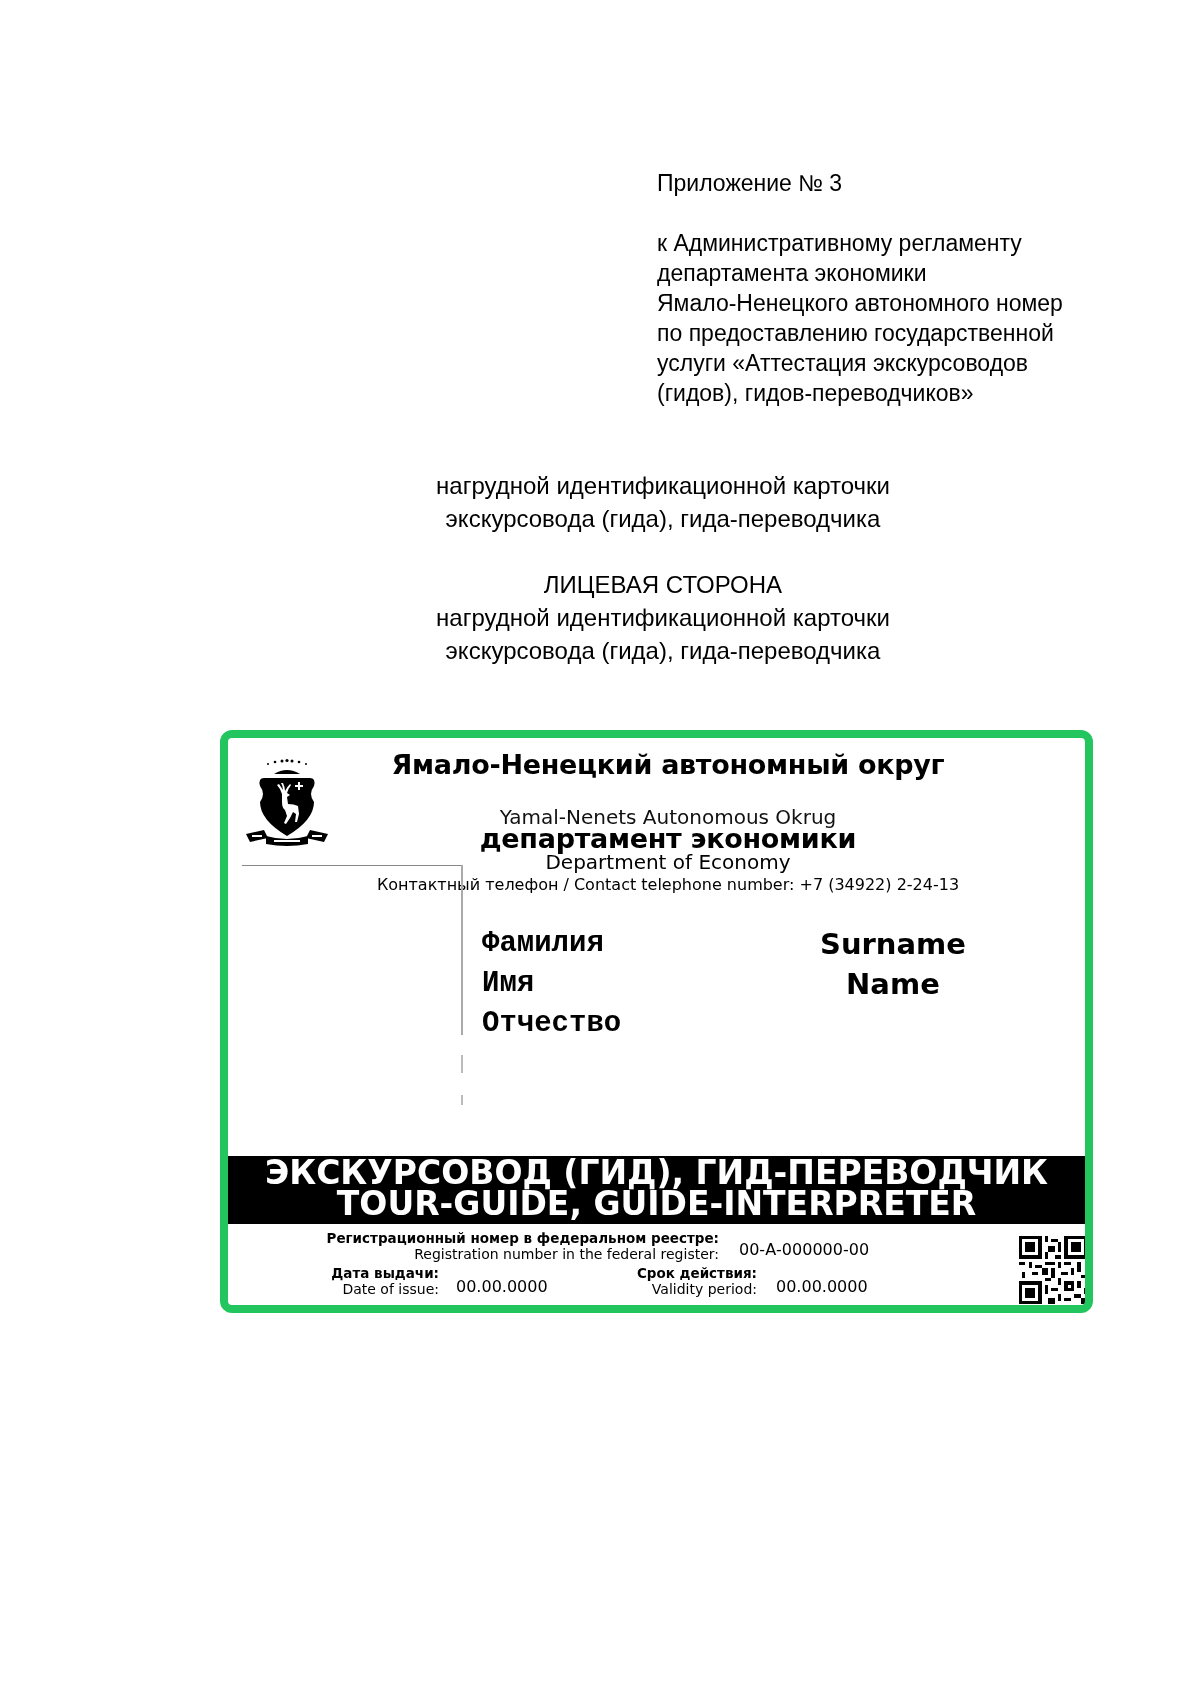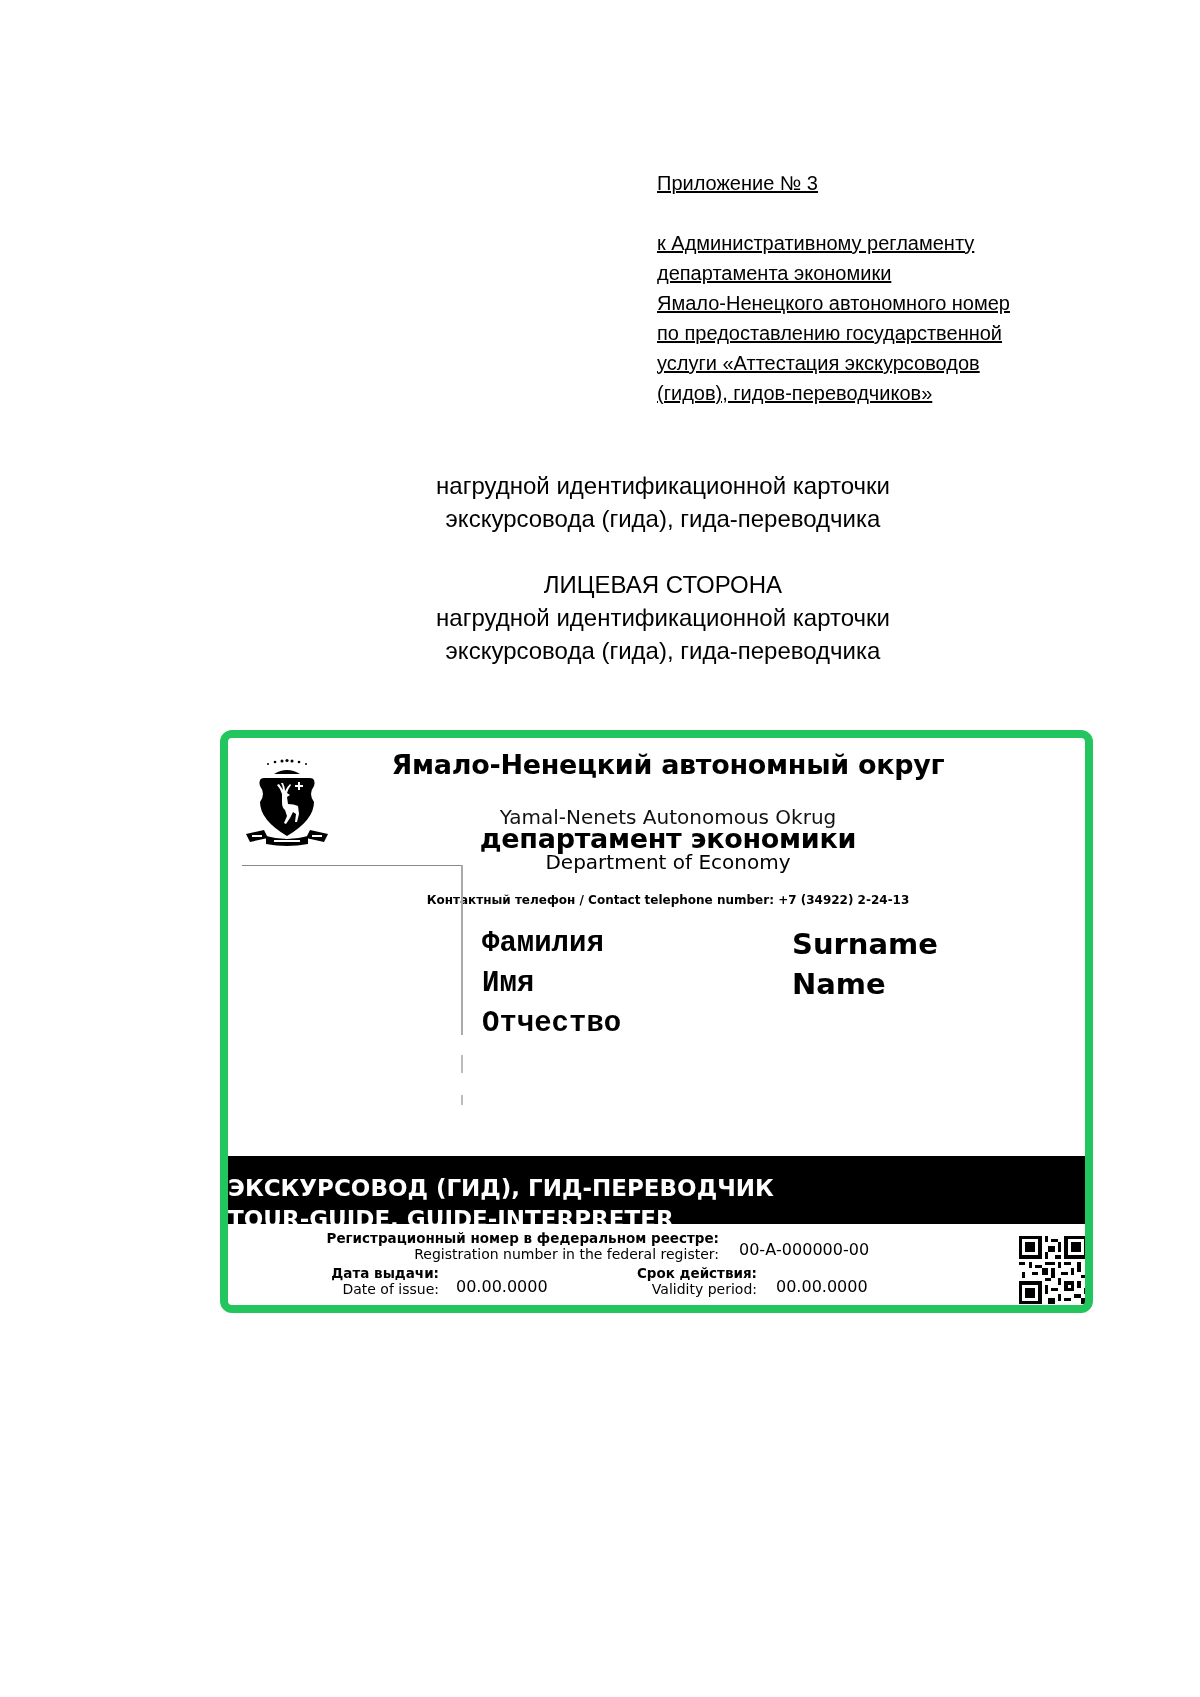--- a/index.html
+++ b/index.html
@@ -1,54 +1,54 @@
 <!DOCTYPE html>
 <html><head>
 <meta charset="utf-8">
 <style>
   html, body { margin: 0; padding: 0; background: #ffffff; }
   body { width: 1200px; height: 1697px; position: relative; overflow: hidden;
          font-family: "Liberation Sans", sans-serif; color: #000; }
   .abs { position: absolute; }
 
   
-  .appendix { left: 657px; top: 168px; width: 500px; font-size: 20px; line-height: 30px; text-decoration: underline; }
+  .appendix { left: 657px; top: 168px; width: 500px; font-size: 23px; line-height: 30px; }
   .appendix .num { margin-bottom: 30px; }
   .appendix .line { white-space: nowrap; }
 
   
   .titles { left: 260px; width: 806px; top: 469px; text-align: center; font-size: 24px; line-height: 33px; }
   .titles .bold { font-weight: bold; }
   .titles .gap { height: 33px; }
 
   
   .card { left: 220px; top: 730px; width: 873px; height: 583px; box-sizing: border-box;
           border: 8px solid #22c55e; border-radius: 12px; overflow: hidden; background: #fff; }
   .card * { box-sizing: border-box; }
 
   .emblem { left: 16px; top: 20px; width: 86px; height: 90px; }
 
   .card-head { left: 90px; width: 700px; top: 12px; text-align: center; font-family: "DejaVu Sans", sans-serif; }
   .h-ru { font-size: 27px; font-weight: bold; line-height: 30px; letter-spacing: -0.3px; }
   .h-en { font-size: 20px; line-height: 18px; font-weight: normal; color: #111; margin-top: 28px; }
   .h-dep { font-size: 27px; font-weight: bold; line-height: 26px; letter-spacing: -0.3px; }
   .h-dep-en { font-size: 20px; line-height: 20px; }
-  .h-contact { font-size: 12px; line-height: 18px; margin-top: 19px; font-weight: bold; }
+  .h-contact { font-size: 16px; line-height: 18px; margin-top: 4px; }
 
   .photo-top { left: 14px; top: 127px; width: 220px; height: 0; border-top: 1.5px solid #888; }
   .photo-side { left: 233px; top: 127px; width: 0; height: 170px; border-left: 2px solid #aaa; }
   .photo-dash1 { left: 233px; top: 317px; width: 0; height: 18px; border-left: 2px solid #bbb; }
   .photo-dash2 { left: 233px; top: 357px; width: 0; height: 10px; border-left: 2px solid #bbb; }
 
   .name-col { font-family: "DejaVu Sans", sans-serif; font-weight: bold; font-size: 29px; line-height: 40px; }
   .name-left { left: 254px; top: 186px; font-family: Liberation Mono, monospace; }
-  .name-right { left: 564px; top: 186px; }
+  .name-right { left: 592px; top: 186px; text-align: center; }
 
   .band { left: 0; top: 418px; width: 100%; height: 68px; background: #000; color: #fff;
-          text-align: left; font-family: "DejaVu Sans", sans-serif; font-weight: bold; font-size: 23px; line-height: 31px; padding-top: 17px; }
+          text-align: center; font-family: "DejaVu Sans", sans-serif; font-weight: bold; font-size: 33px; line-height: 31px; padding-top: 1px; }
 
   .foot { font-family: "DejaVu Sans", sans-serif; }
   .foot .lbl-b { font-weight: bold; font-size: 13.5px; line-height: 16px; margin-left: 43px; }
   .foot .lbl-n { font-size: 14px; line-height: 16px; }
 
   .reg-labels { right: 366px; top: 492px; text-align: right; }
   .reg-value { left: 511px; top: 502px; }
   .issue-labels { right: 646px; top: 527px; text-align: right; }
   .issue-value { left: 228px; top: 539px; }
   .valid-labels { right: 328px; top: 527px; text-align: right; }

